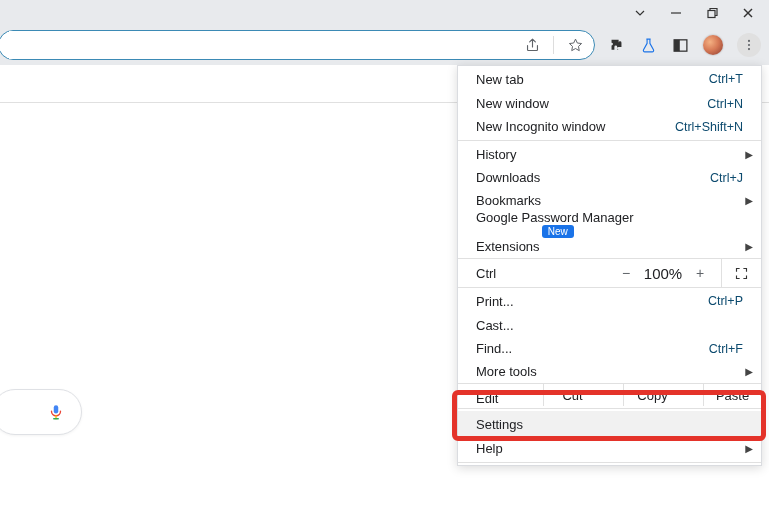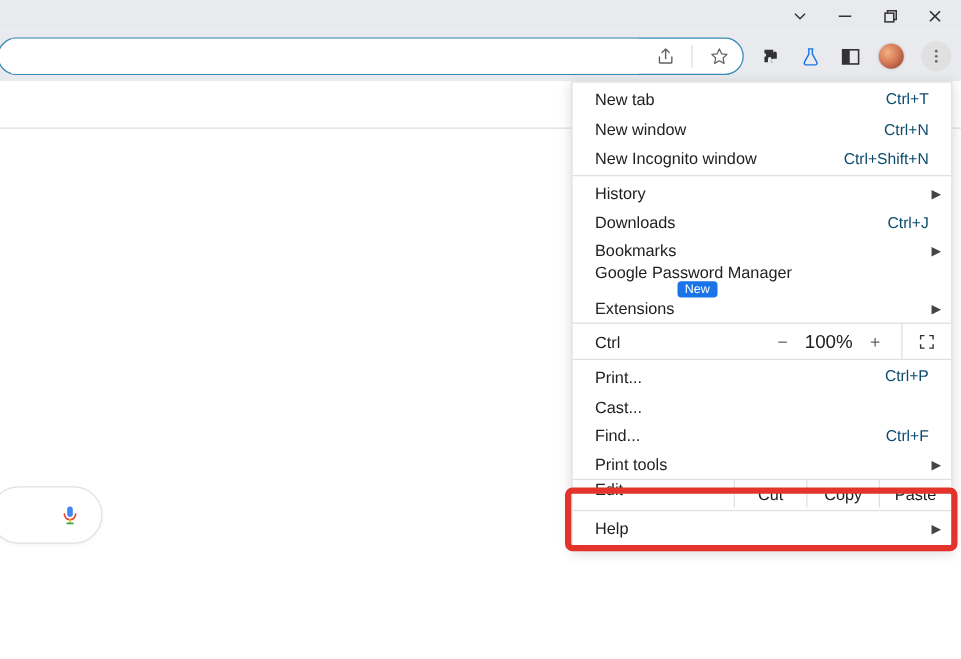--- a/index.html
+++ b/index.html
@@ -36,21 +36,21 @@
     .badge-new { background: #1a73e8; color: #fff; font-size: 10px; font-weight: 400; padding: 1px 6px; border-radius: 3px; margin-left: 6px; }
     .row-label-group { display: flex; align-items: center; flex-direction: column; }
 
     .zoom-row { display: flex; align-items: center; height: 30px; border-top: 1px solid #e0e0e0; border-bottom: 1px solid #e0e0e0; }
     .zoom-label { padding-left: 18px; flex: 1; }
     .zoom-ctrl { display: flex; align-items: center; gap: 0; }
     .zoom-btn { width: 30px; text-align: center; color: #5f6368; font-size: 14px; }
     .zoom-val { width: 44px; text-align: center; font-size: 15px; }
     .fullscreen { width: 40px; height: 30px; border-left: 1px solid #e0e0e0; display: flex; align-items: center; justify-content: center; margin-left: 6px; }
 
-    .edit-row { display: flex; align-items: flex-start; height: 23px; border-top: 1px solid #e0e0e0; }
+    .edit-row { display: flex; align-items: flex-end; height: 23px; border-top: 1px solid #e0e0e0; gap: 22px; }
     .edit-label { padding-left: 18px; flex: 1; }
     .edit-btn { width: 58px; text-align: center; border-left: 1px solid #e0e0e0; height: 100%; display: flex; align-items: center; justify-content: center; font-size: 13px; }
 
     .highlight-box { position: absolute; right: 3px; top: 390px; width: 314px; height: 51px; border: 5px solid #e4332a; border-radius: 6px; pointer-events: none; }
 
     svg { display: block; }
   </style>
 </head>
 <body>
 
@@ -196,33 +196,36 @@
     <span class="menu-shortcut">Ctrl+P</span>
   </div>
   <div class="menu-row">
     <span>Cast...</span>
   </div>
   <div class="menu-row">
     <span>Find...</span>
     <span class="menu-shortcut">Ctrl+F</span>
   </div>
   <div class="menu-row">
-    <span>Print tools</span>
+    <span>More tools</span>
     <span class="submenu-arrow">▶</span>
   </div>
 
   <div class="edit-row">
     <span class="edit-label">Edit</span>
     <span class="edit-btn">Cut</span>
     <span class="edit-btn">Copy</span>
     <span class="edit-btn">Paste</span>
   </div>
 
   <div class="menu-sep"></div>
 
+  <div class="menu-row tall" style="background:#f1f1f1">
+    <span>Settings</span>
+  </div>
   <div class="menu-row">
     <span>Help</span>
     <span class="submenu-arrow">▶</span>
   </div>
 
   <div class="menu-sep"></div>
 
 
 </div>
 

